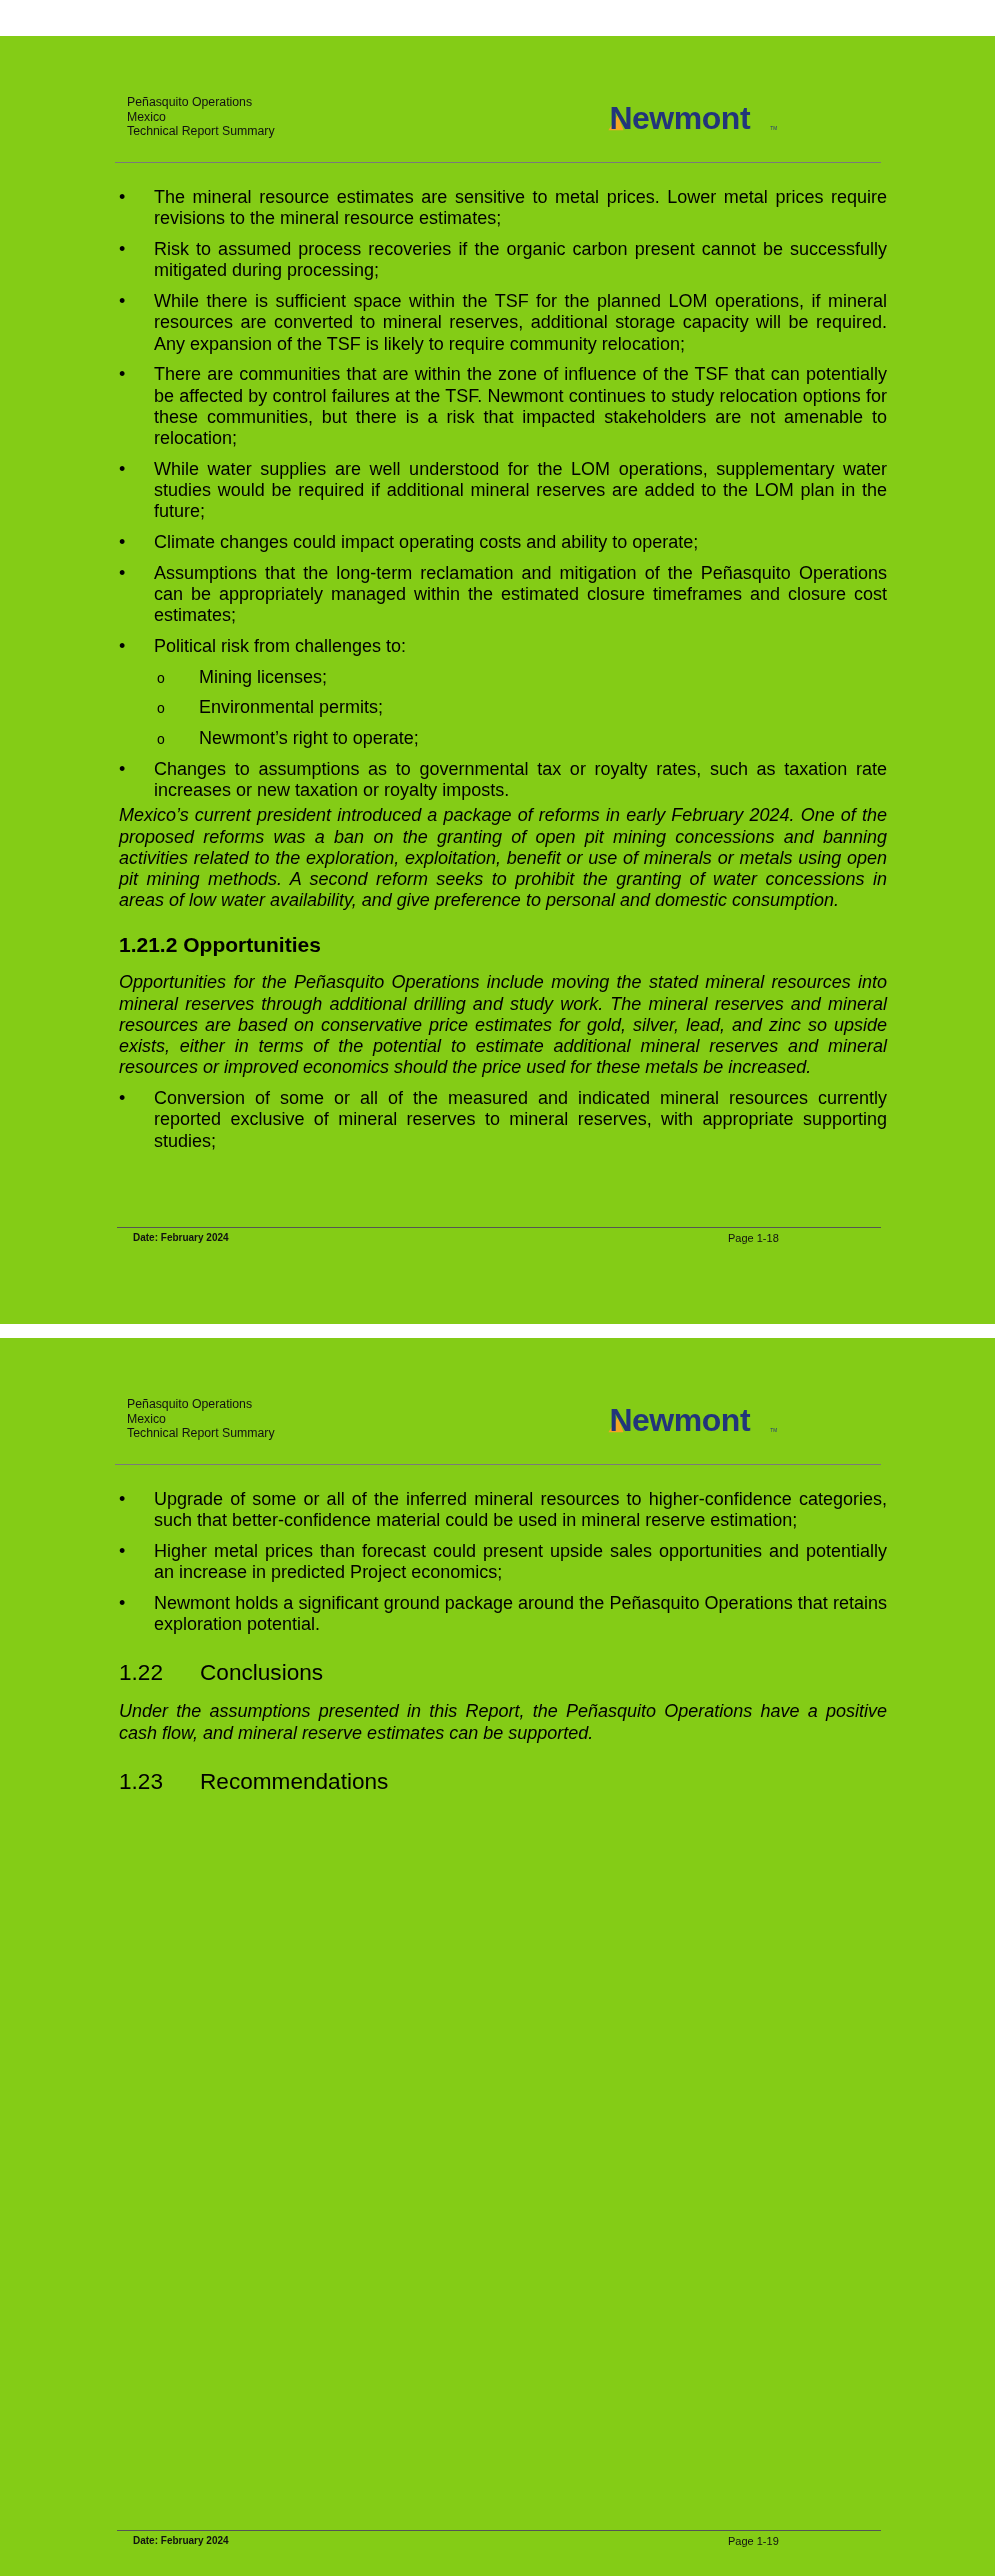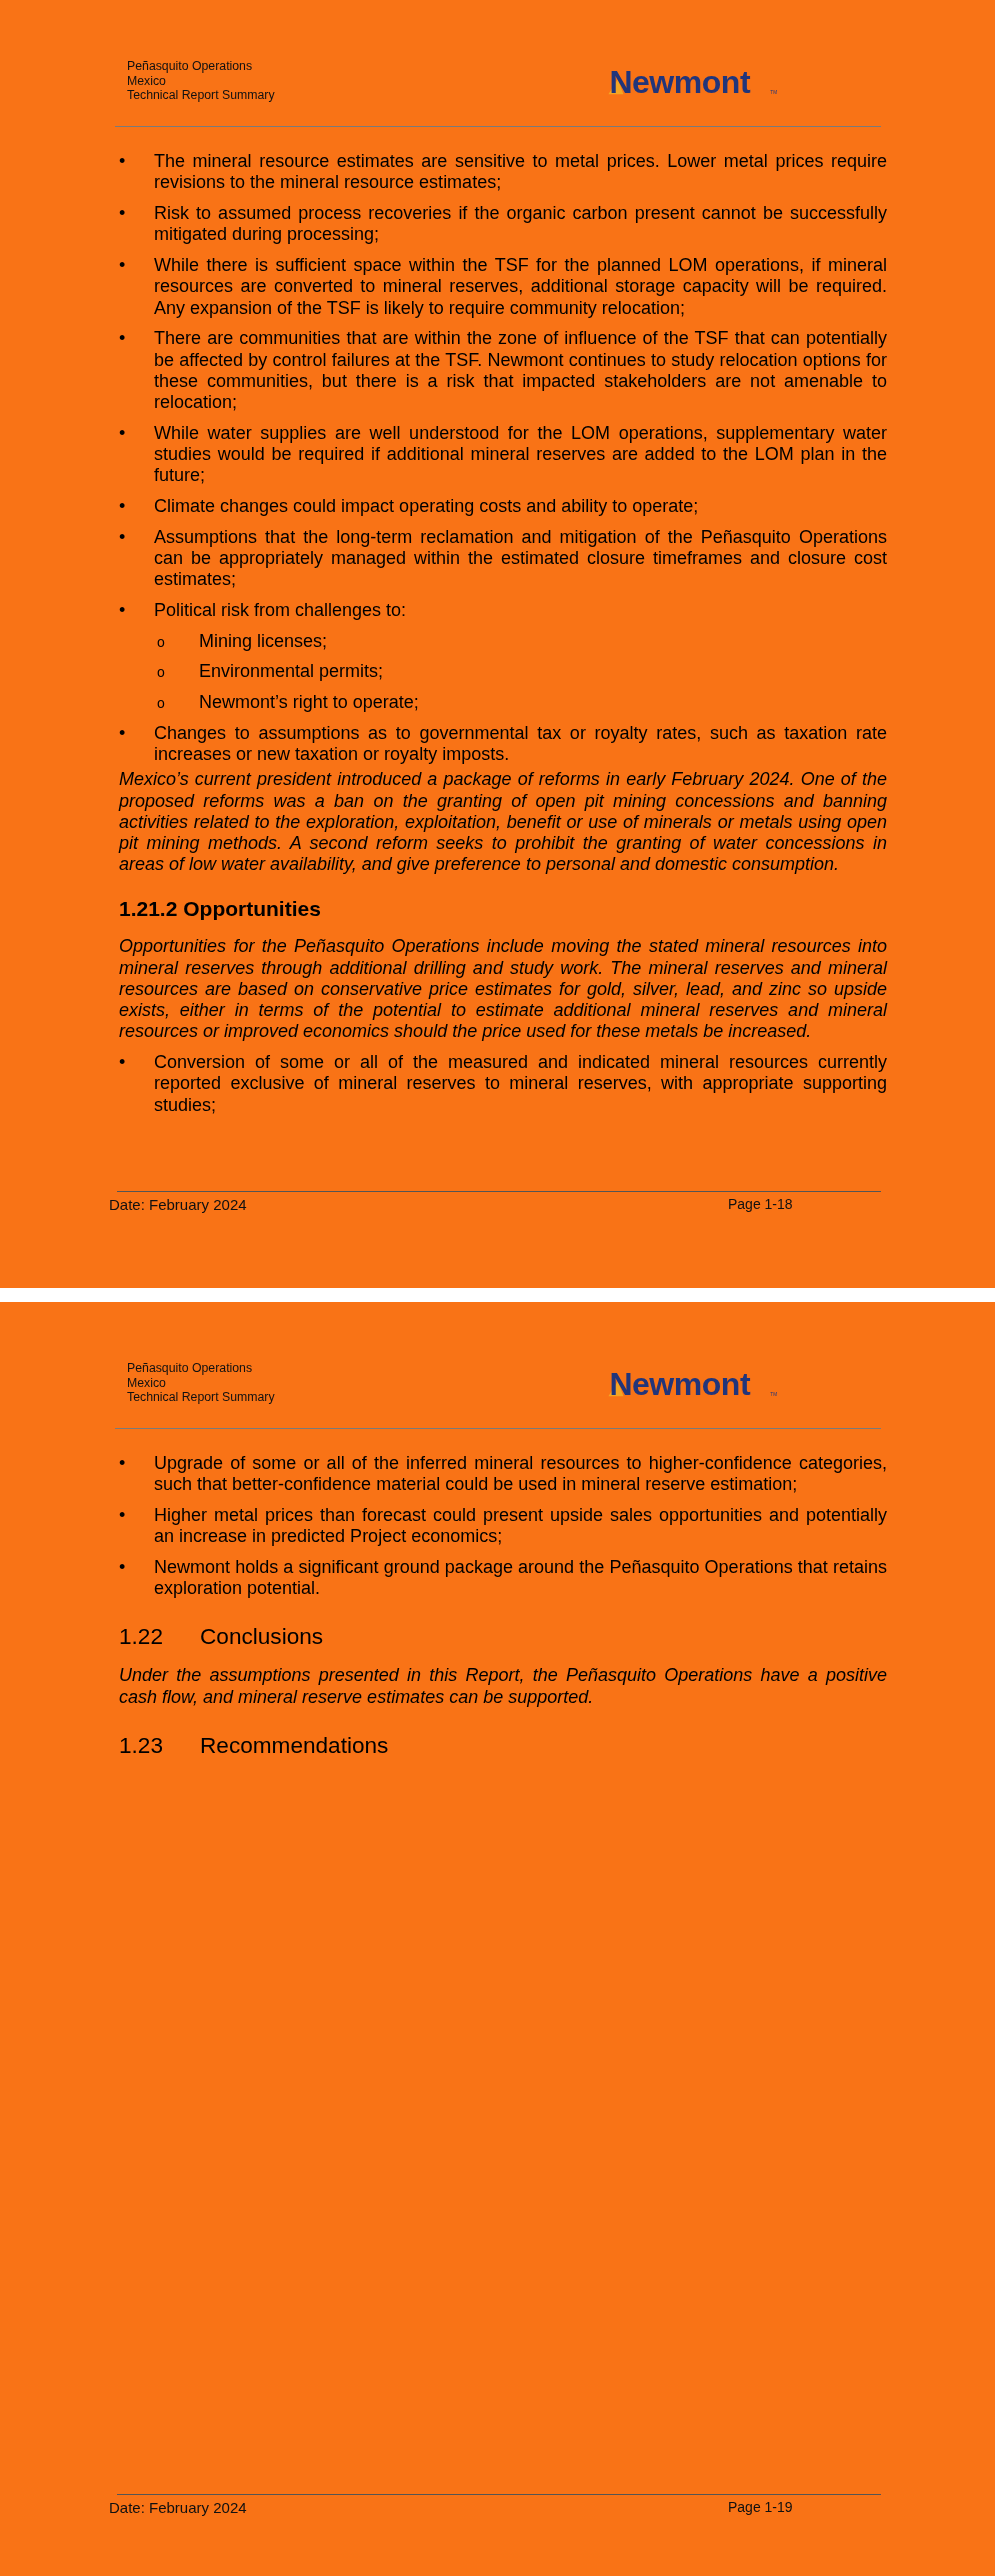--- a/index.html
+++ b/index.html
@@ -1,25 +1,25 @@
 <!DOCTYPE html>
 <html style="font-size:15px"><head>
 <meta charset="utf-8">
 <style>
   html, body { margin: 0; padding: 0; background: #ffffff; }
   body { width: 995px; height: 2576px; position: relative; font-family: "Liberation Sans", sans-serif; color: #000; overflow: hidden; }
-  .page { position: absolute; left: 0; width: 995px; height: 1288px; background: #f97316; }
+  .page { position: absolute; left: 0; width: 995px; height: 1288px; background: #84cc16; margin-top: 36px; }
   .page-1 { top: 0; }
   .page-2 { top: 1302px; }
   .hdr-text { position: absolute; left: 127px; font-size: 12.3px; line-height: 14.6px; color: #111; }
   .logo { position: absolute; width: 175px; height: 32px; }
   .hdr-rule { position: absolute; left: 115px; width: 766px; height: 0; border-top: 1.4px solid #7a7a7a; }
   .ftr-rule { position: absolute; left: 117px; width: 764px; height: 0; border-top: 1.4px solid #555; }
-  .ftr-date { position: absolute; left: 109px; font-size: 15px; color: #111; }
-  .ftr-page { position: absolute; left: 728px; font-size: 14px; color: #111; }
+  .ftr-date { position: absolute; left: 133px; font-size: 10px; color: #111; font-weight: bold; }
+  .ftr-page { position: absolute; left: 728px; font-size: 11px; color: #111; }
   .content { position: absolute; left: 119px; width: 768px; font-size: 18px; line-height: 21.3px; }
   .bullet { position: relative; padding-left: 35px; text-align: justify; margin: 0 0 9.4px 0; }
   .bullet .mark { position: absolute; left: 0; top: 0; }
   .sub { position: relative; padding-left: 80px; margin: 0 0 9.4px 0; }
   .sub .mark { position: absolute; left: 38px; top: 0.9px; font-size: 14px; }
   .para { text-align: justify; margin: 0 0 9.4px 0; font-style: italic; }
   .h3 { font-weight: bold; font-size: 21px; line-height: 24.5px; margin: 21px 0 15px 0; }
   .h2 { font-weight: normal; font-size: 22.6px; line-height: 26.4px; margin: 24.5px 0 15px 0; }
   .h2 .num { display: inline-block; width: 81px; }
 </style>

